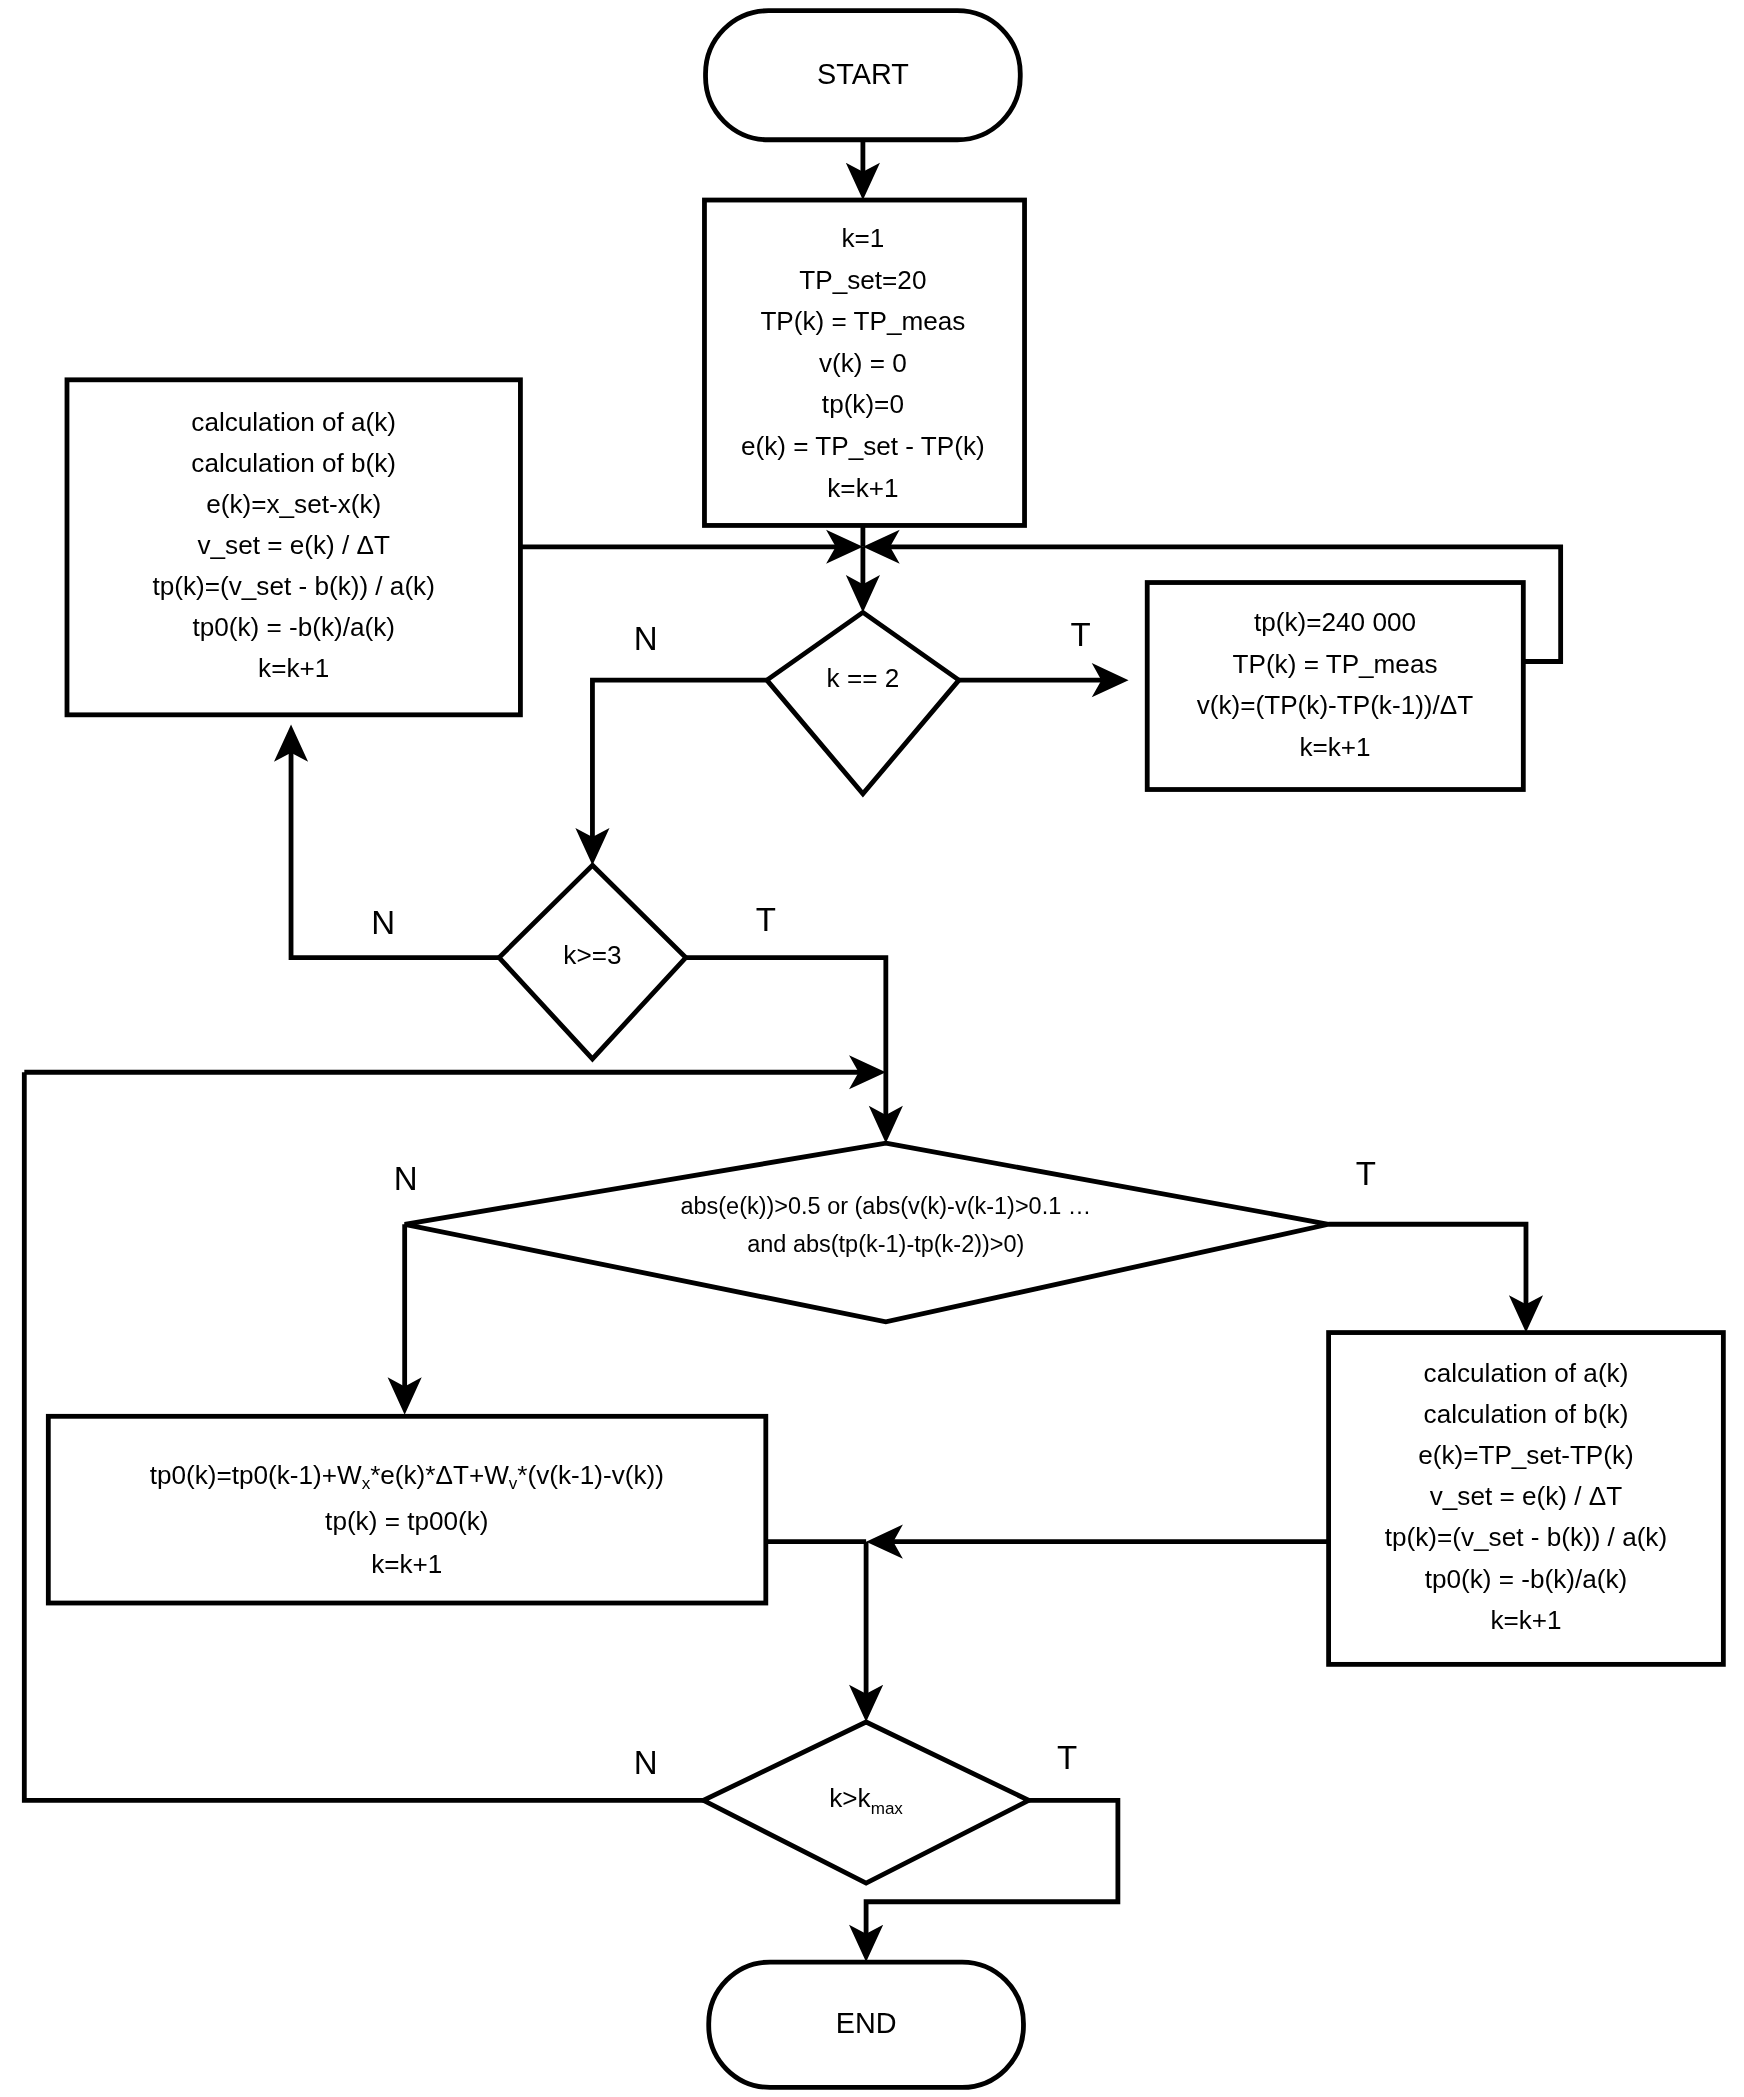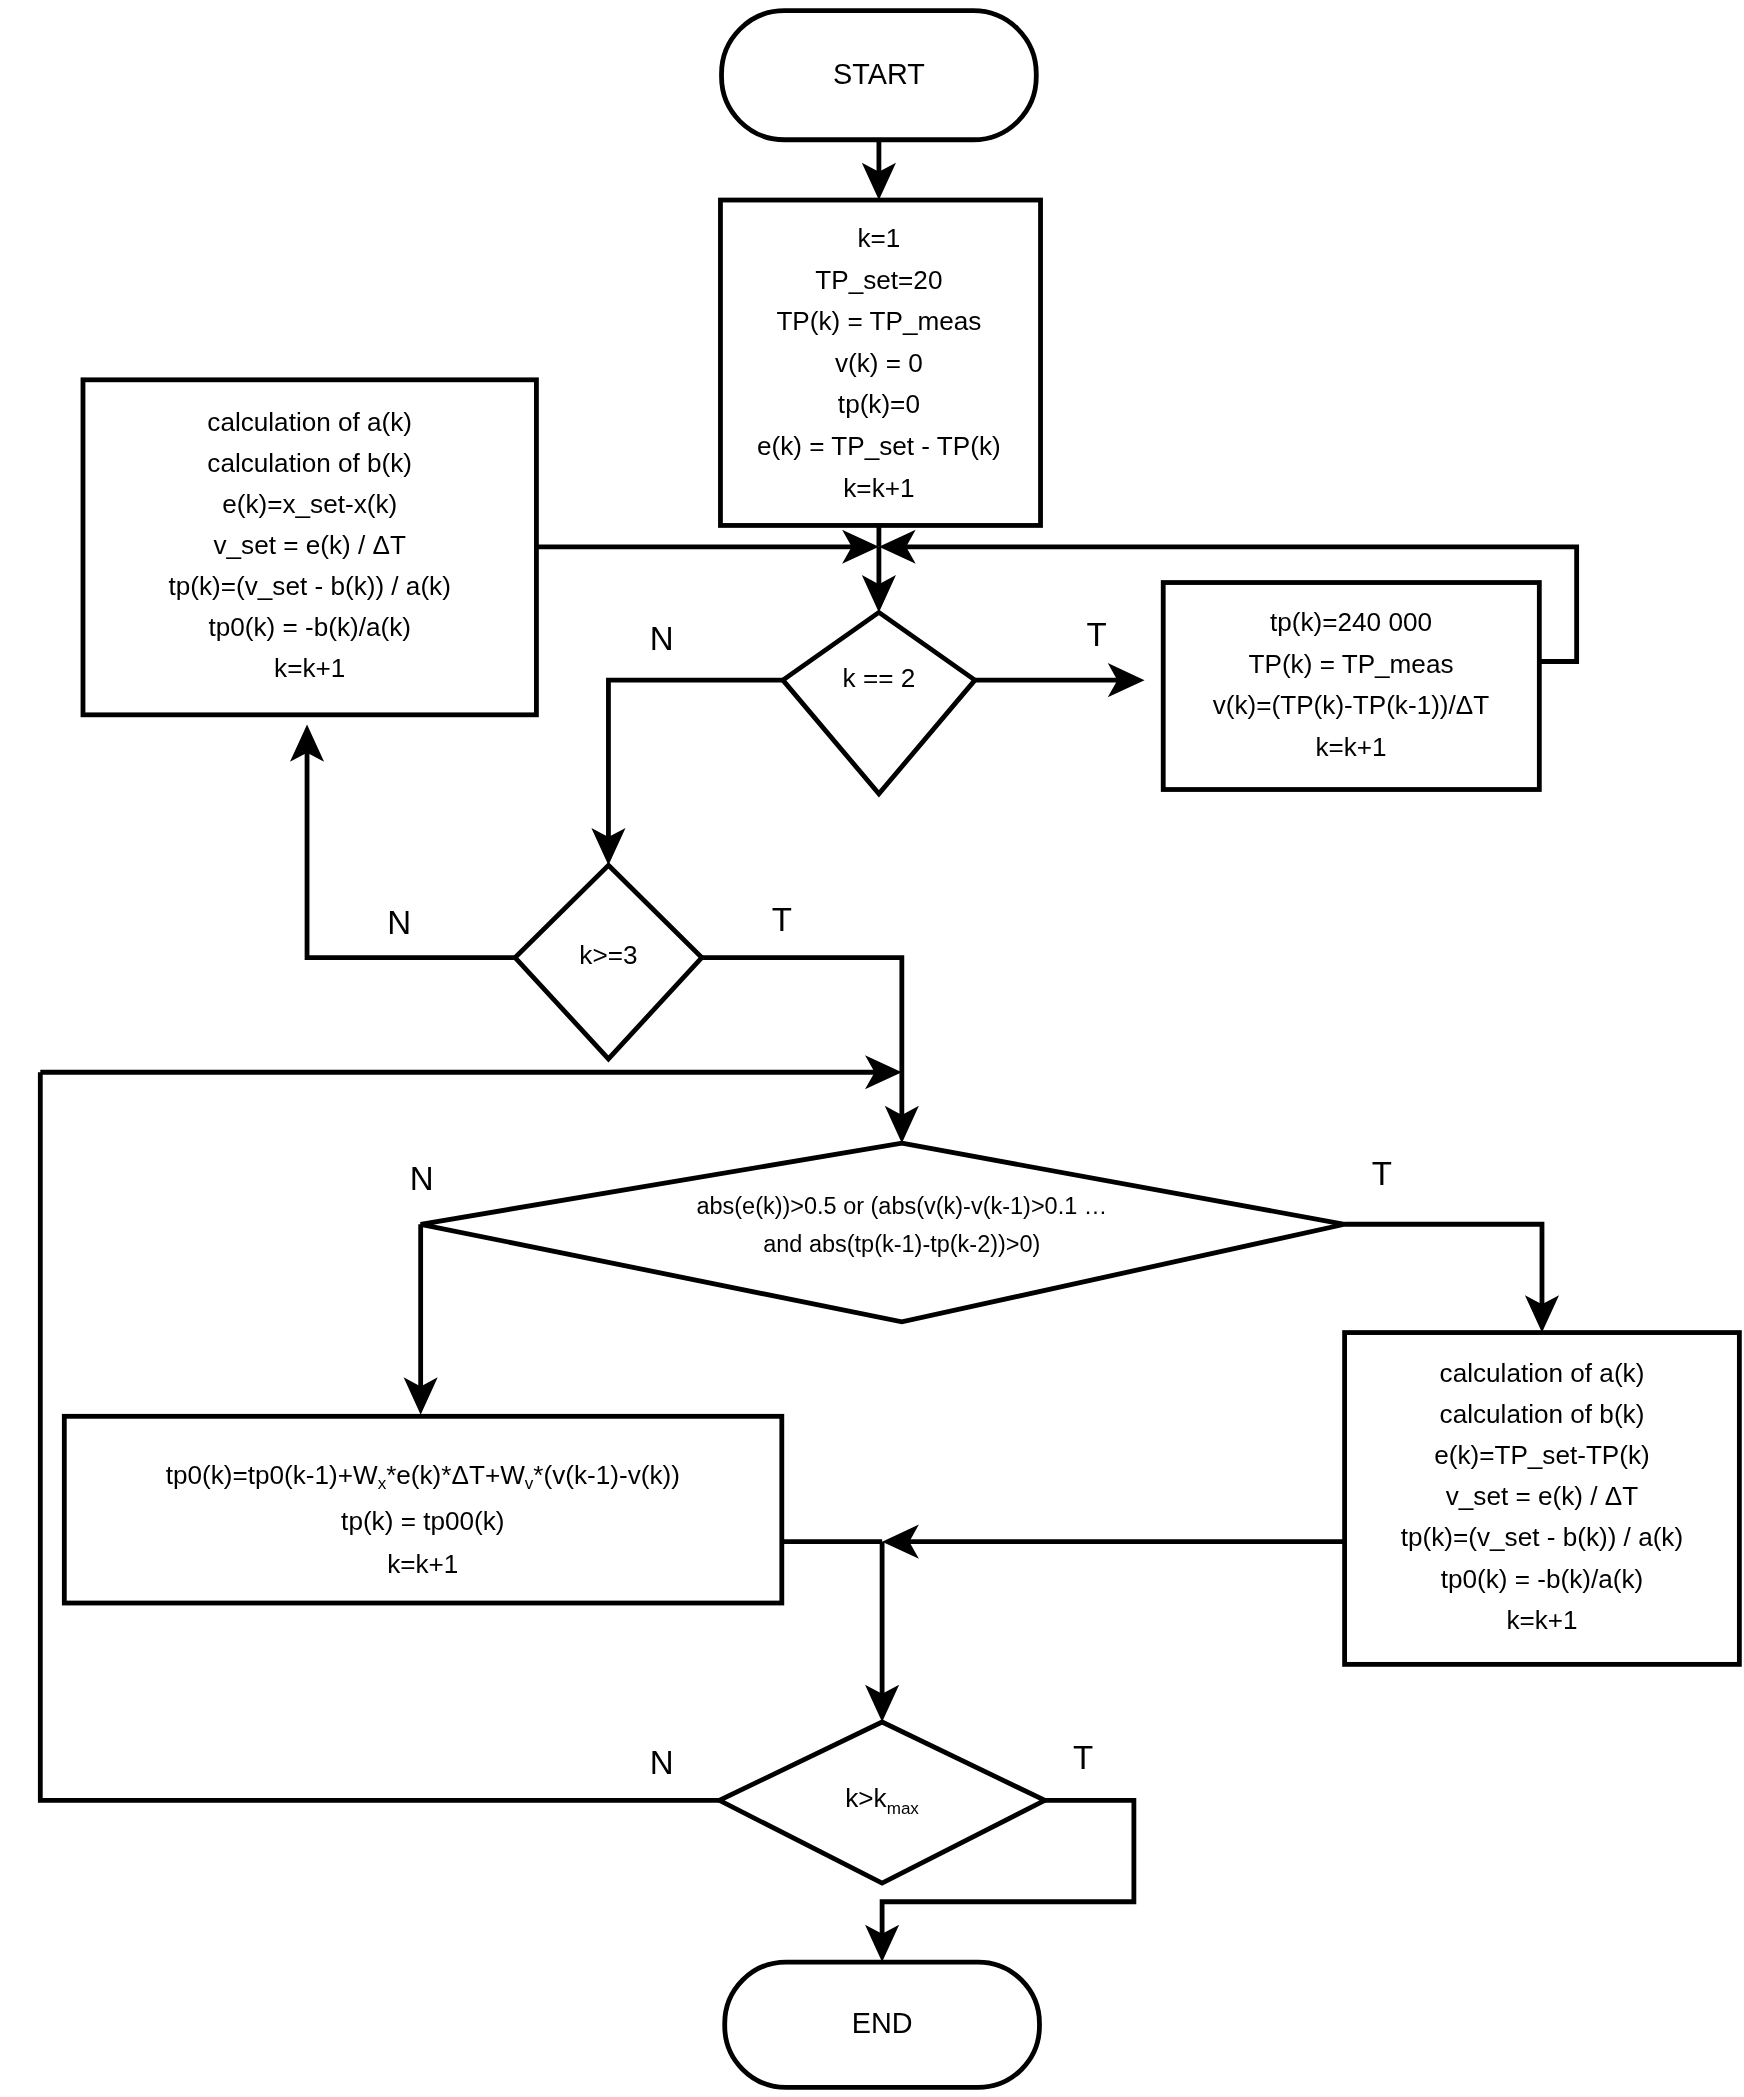--- a/index.html
+++ b/index.html
@@ -7,21 +7,20 @@
     margin: 0;
     padding: 0;
     background: #ffffff;
   }
   #flowchart-root {
     width: 1699px;
     height: 2097px;
     position: relative;
     background: #ffffff;
     font-family: "Liberation Sans", sans-serif;
-    margin-left: 16px;
   }
   svg#flow-svg {
     display: block;
     width: 1745px;
     height: 2097px;
   }
   .shape-stroke {
     fill: #ffffff;
     stroke: #000000;
     stroke-width: 9;

